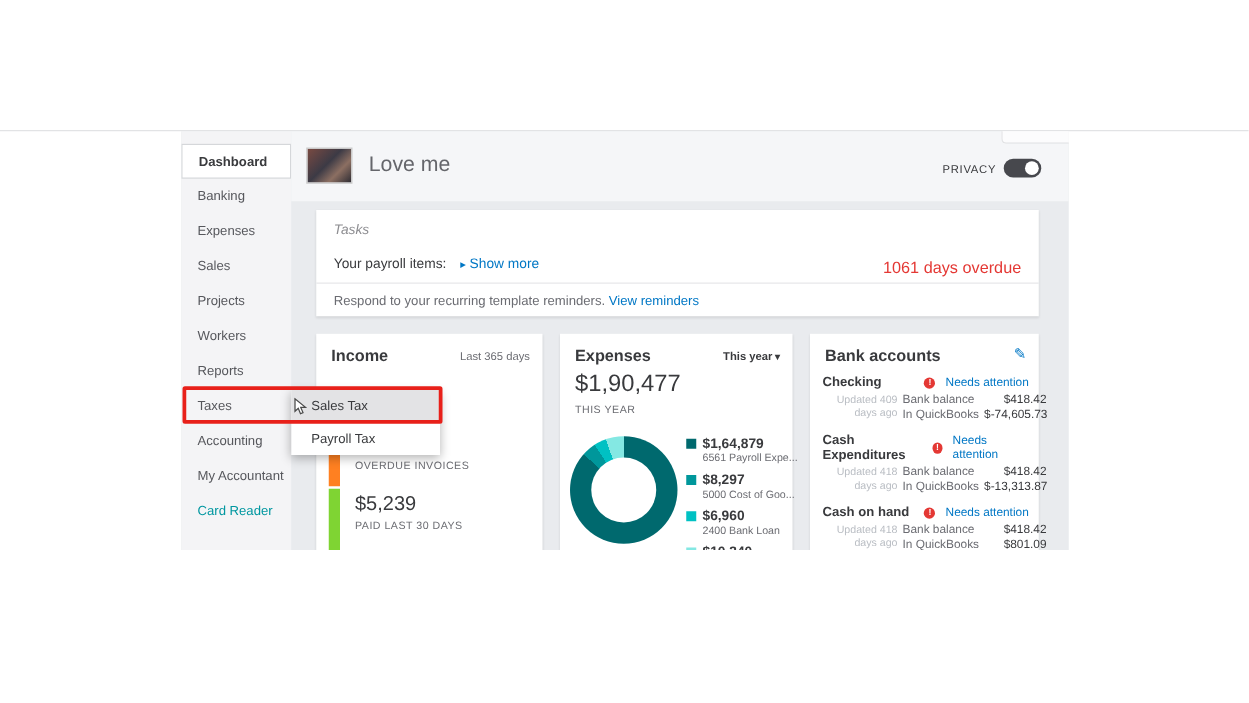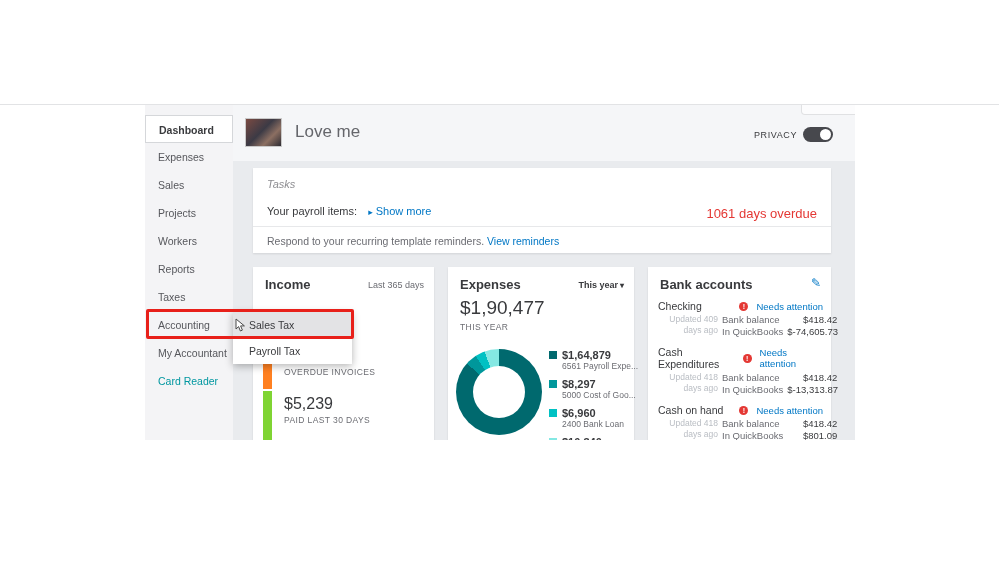--- a/index.html
+++ b/index.html
@@ -63,21 +63,21 @@
   .leg-sq { width:8px; height:8px; flex:0 0 8px; }
   .leg-amt { font-size:11px; font-weight:bold; color:#393a3d; white-space:nowrap; }
   .leg-lbl { margin-left:13px; font-size:8.5px; color:#6b6c72; white-space:nowrap; }
 
   
   .bank { left:503px; top:162px; width:183px; height:188px; }
   .pencil { position:absolute; right:10px; top:9px; font-size:12px; color:#0077c5; cursor:pointer; }
   .bank-body { position:absolute; left:10px; right:8px; top:33px; }
   .acct { margin-bottom:9px; }
   .acct-top { display:flex; justify-content:space-between; align-items:center; margin-bottom:2px; }
-  .acct-name { font-size:10.5px; color:#393a3d; }
+  .acct-name { font-size:10.5px; color:#393a3d;font-weight:bold; }
   .attn { display:flex; align-items:center; gap:8px; font-size:9.5px; color:#0077c5; cursor:pointer; }
   .excl { display:inline-flex; align-items:center; justify-content:center; width:9px; height:9px; border-radius:50%; background:#e43834; color:#fff; font-size:7px; font-weight:bold; }
   .acct-grid { display:grid; grid-template-columns:60px 1fr 50px; column-gap:4px; row-gap:1px; }
   .g-lbl { font-size:9.5px; color:#6b6c72; white-space:nowrap; }
   .g-amt { font-size:9.5px; color:#393a3d; text-align:right; white-space:nowrap; }
   .g-upd { grid-row:1 / 3; font-size:8.5px; color:#b9bdc3; text-align:right; line-height:1.25; }
 
   
   .flyout { position:absolute; left:233px; top:312px; width:119px; background:#fff; box-shadow:0 2px 8px rgba(0,0,0,0.30); z-index:5; }
   .fly-item { height:26px; line-height:26px; padding-left:16px; font-size:10.5px; color:#393a3d; cursor:pointer; position:relative; }
@@ -88,20 +88,21 @@
 </head>
 <body>
 
 <div class="canvas">
   <div class="top-line"></div>
 
   <div class="app">
 
     <nav class="sidebar">
       <div class="side-item active">Dashboard</div>
+      <div class="side-item">Banking</div>
       <div class="side-item">Expenses</div>
       <div class="side-item">Sales</div>
       <div class="side-item">Projects</div>
       <div class="side-item">Workers</div>
       <div class="side-item">Reports</div>
       <div class="side-item">Taxes</div>
       <div class="side-item">Accounting</div>
       <div class="side-item">My Accountant</div>
       <div class="side-item teal">Card Reader</div>
     </nav>

